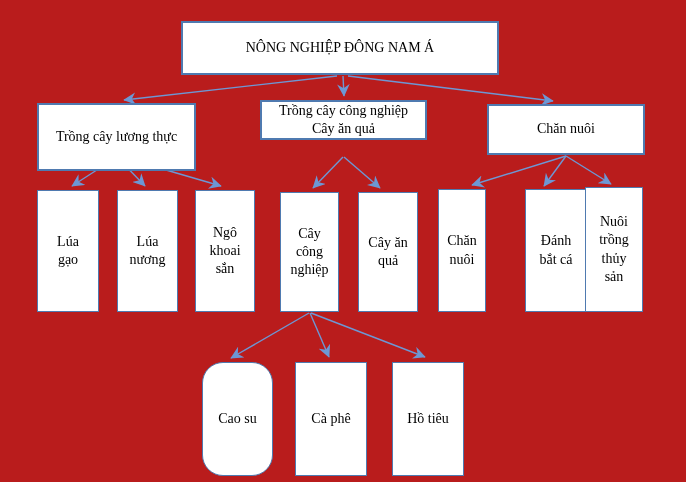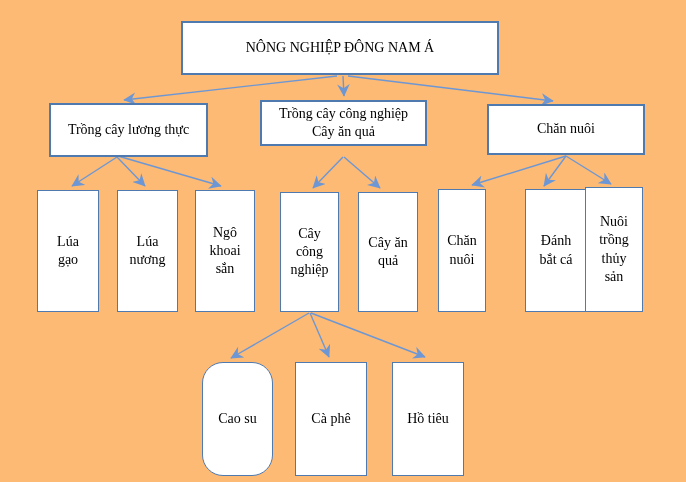--- a/index.html
+++ b/index.html
@@ -4,21 +4,21 @@
 <style>
   html, body {
     margin: 0;
     padding: 0;
     background: #ffffff;
   }
   #stage {
     position: relative;
     width: 686px;
     height: 482px;
-    background: #fdba74;
+    background: #b91c1c;
     overflow: hidden;
     font-family: "Liberation Serif", "DejaVu Serif", serif;
   }
   .node {
     position: absolute;
     box-sizing: border-box;
     background: #ffffff;
     border: 2px solid #4f7ab0;
     display: flex;
     align-items: center;
@@ -68,22 +68,22 @@
     <line x1="566" y1="156" x2="472" y2="185" marker-end="url(#arrowhead)"></line>
     <line x1="566" y1="156" x2="544" y2="186" marker-end="url(#arrowhead)"></line>
     <line x1="566" y1="156" x2="611" y2="184" marker-end="url(#arrowhead)"></line>
     <line x1="309" y1="313" x2="231" y2="358" marker-end="url(#arrowhead)"></line>
     <line x1="310" y1="313" x2="329" y2="357" marker-end="url(#arrowhead)"></line>
     <line x1="311" y1="313" x2="425" y2="357" marker-end="url(#arrowhead)"></line>
   </svg>
 
   <div class="node lv1" style="left:181px; top:21px; width:318px; height:54px;">NÔNG NGHIỆP ĐÔNG NAM Á</div>
 
-  <div class="node lv2" style="left:37px; top:103px; width:159px; height:54px;margin-left:12px;">Trồng cây lương thực</div>
-  <div class="node lv2" style="left:260px; top:100px; width:167px; height:46px;">Trồng cây công nghiệp
+  <div class="node lv2" style="left:37px; top:103px; width:159px; height:68px;">Trồng cây lương thực</div>
+  <div class="node lv2" style="left:260px; top:100px; width:167px; height:40px;">Trồng cây công nghiệp
 Cây ăn quả</div>
   <div class="node lv2" style="left:487px; top:104px; width:158px; height:51px;">Chăn nuôi</div>
 
   <div class="node lv3" style="left:37px; top:190px; width:62px; height:122px;">Lúa
 gạo</div>
   <div class="node lv3" style="left:117px; top:190px; width:61px; height:122px;">Lúa
 nương</div>
   <div class="node lv3" style="left:195px; top:190px; width:60px; height:122px;">Ngô
 khoai
 sắn</div>

